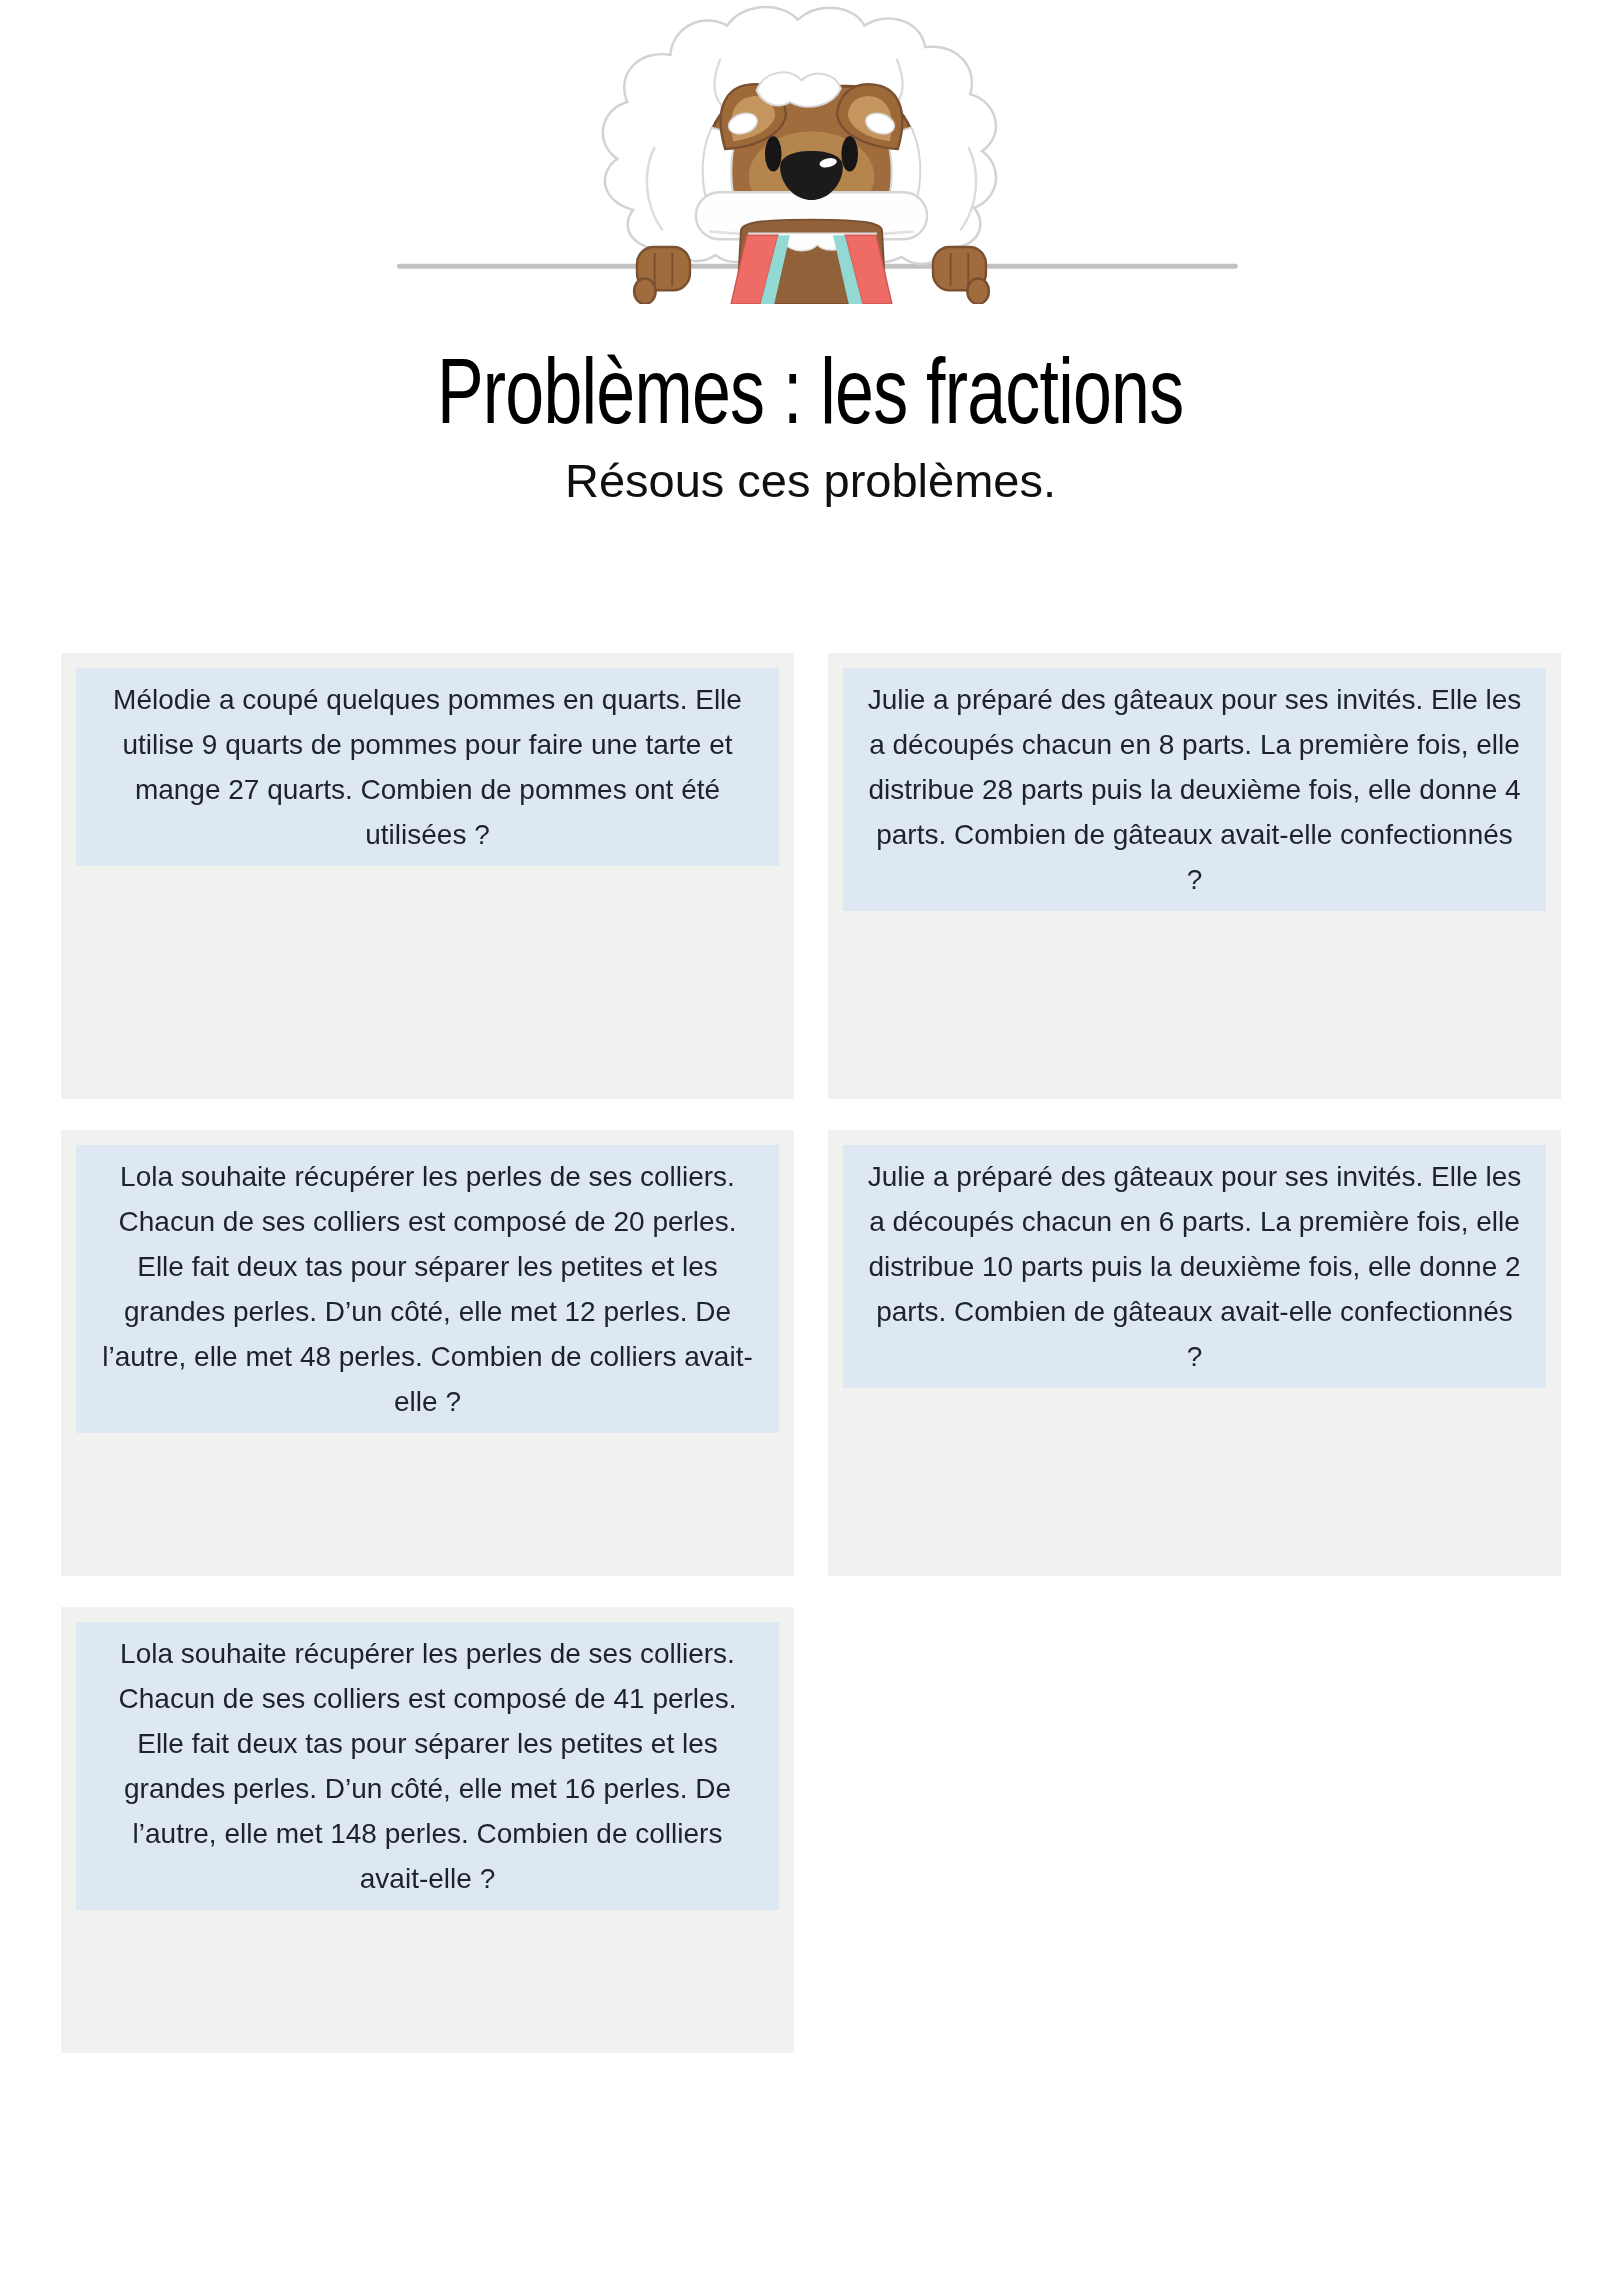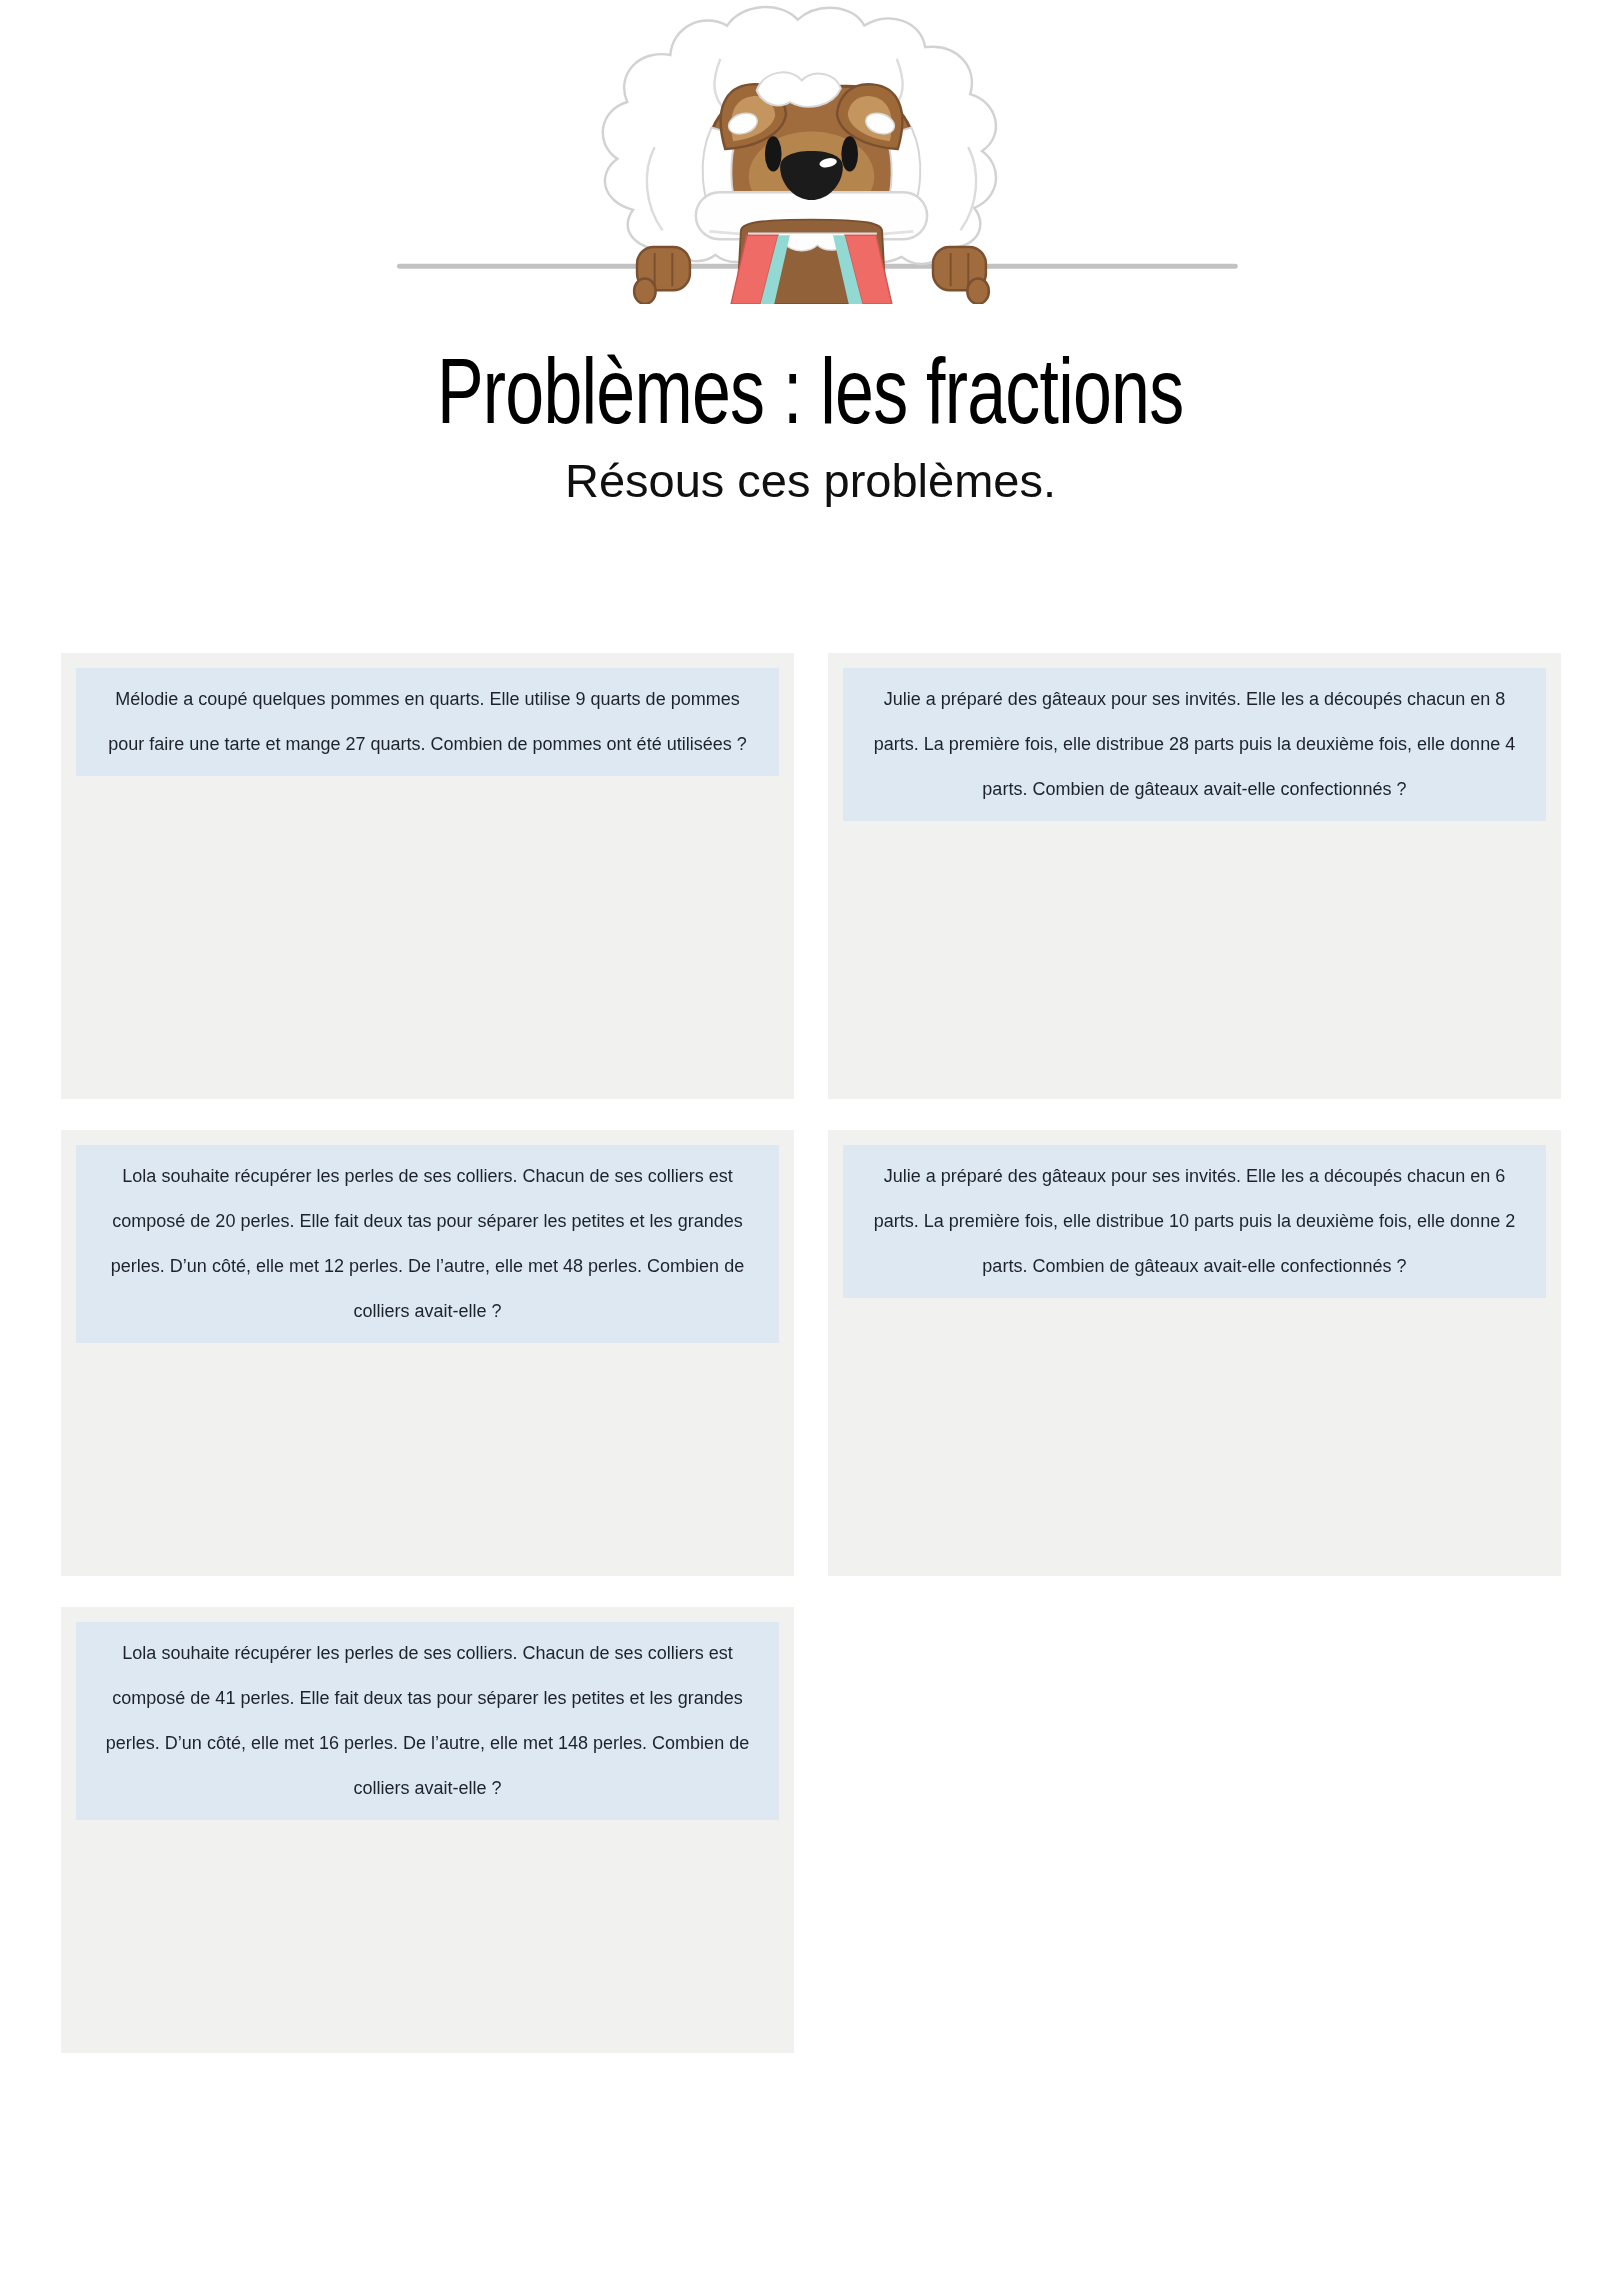--- a/index.html
+++ b/index.html
@@ -43,21 +43,21 @@
   }
   .card {
     background:#f1f1ef;
     height:446px;
     padding:14.7px;
     box-sizing:border-box;
   }
   .statement {
     background:#dde8f3;
     color:#1d222b;
-    font-size:18px;
+    font-size:28px;
     line-height:45px;
     text-align:center;
     padding:8.8px 23.5px;
   }
 
   .footer { margin-top:110px; text-align:center; }
   .logo { font-size:57px; font-weight:700; letter-spacing:0; white-space:nowrap; }
   .logo .l-my   { color:#2ba9e2;text-align:right; }
   .logo .l-blee { color:#2ba9e2; }
   .logo .l-math { color:#4c1d95; margin-left:17.6px; }

